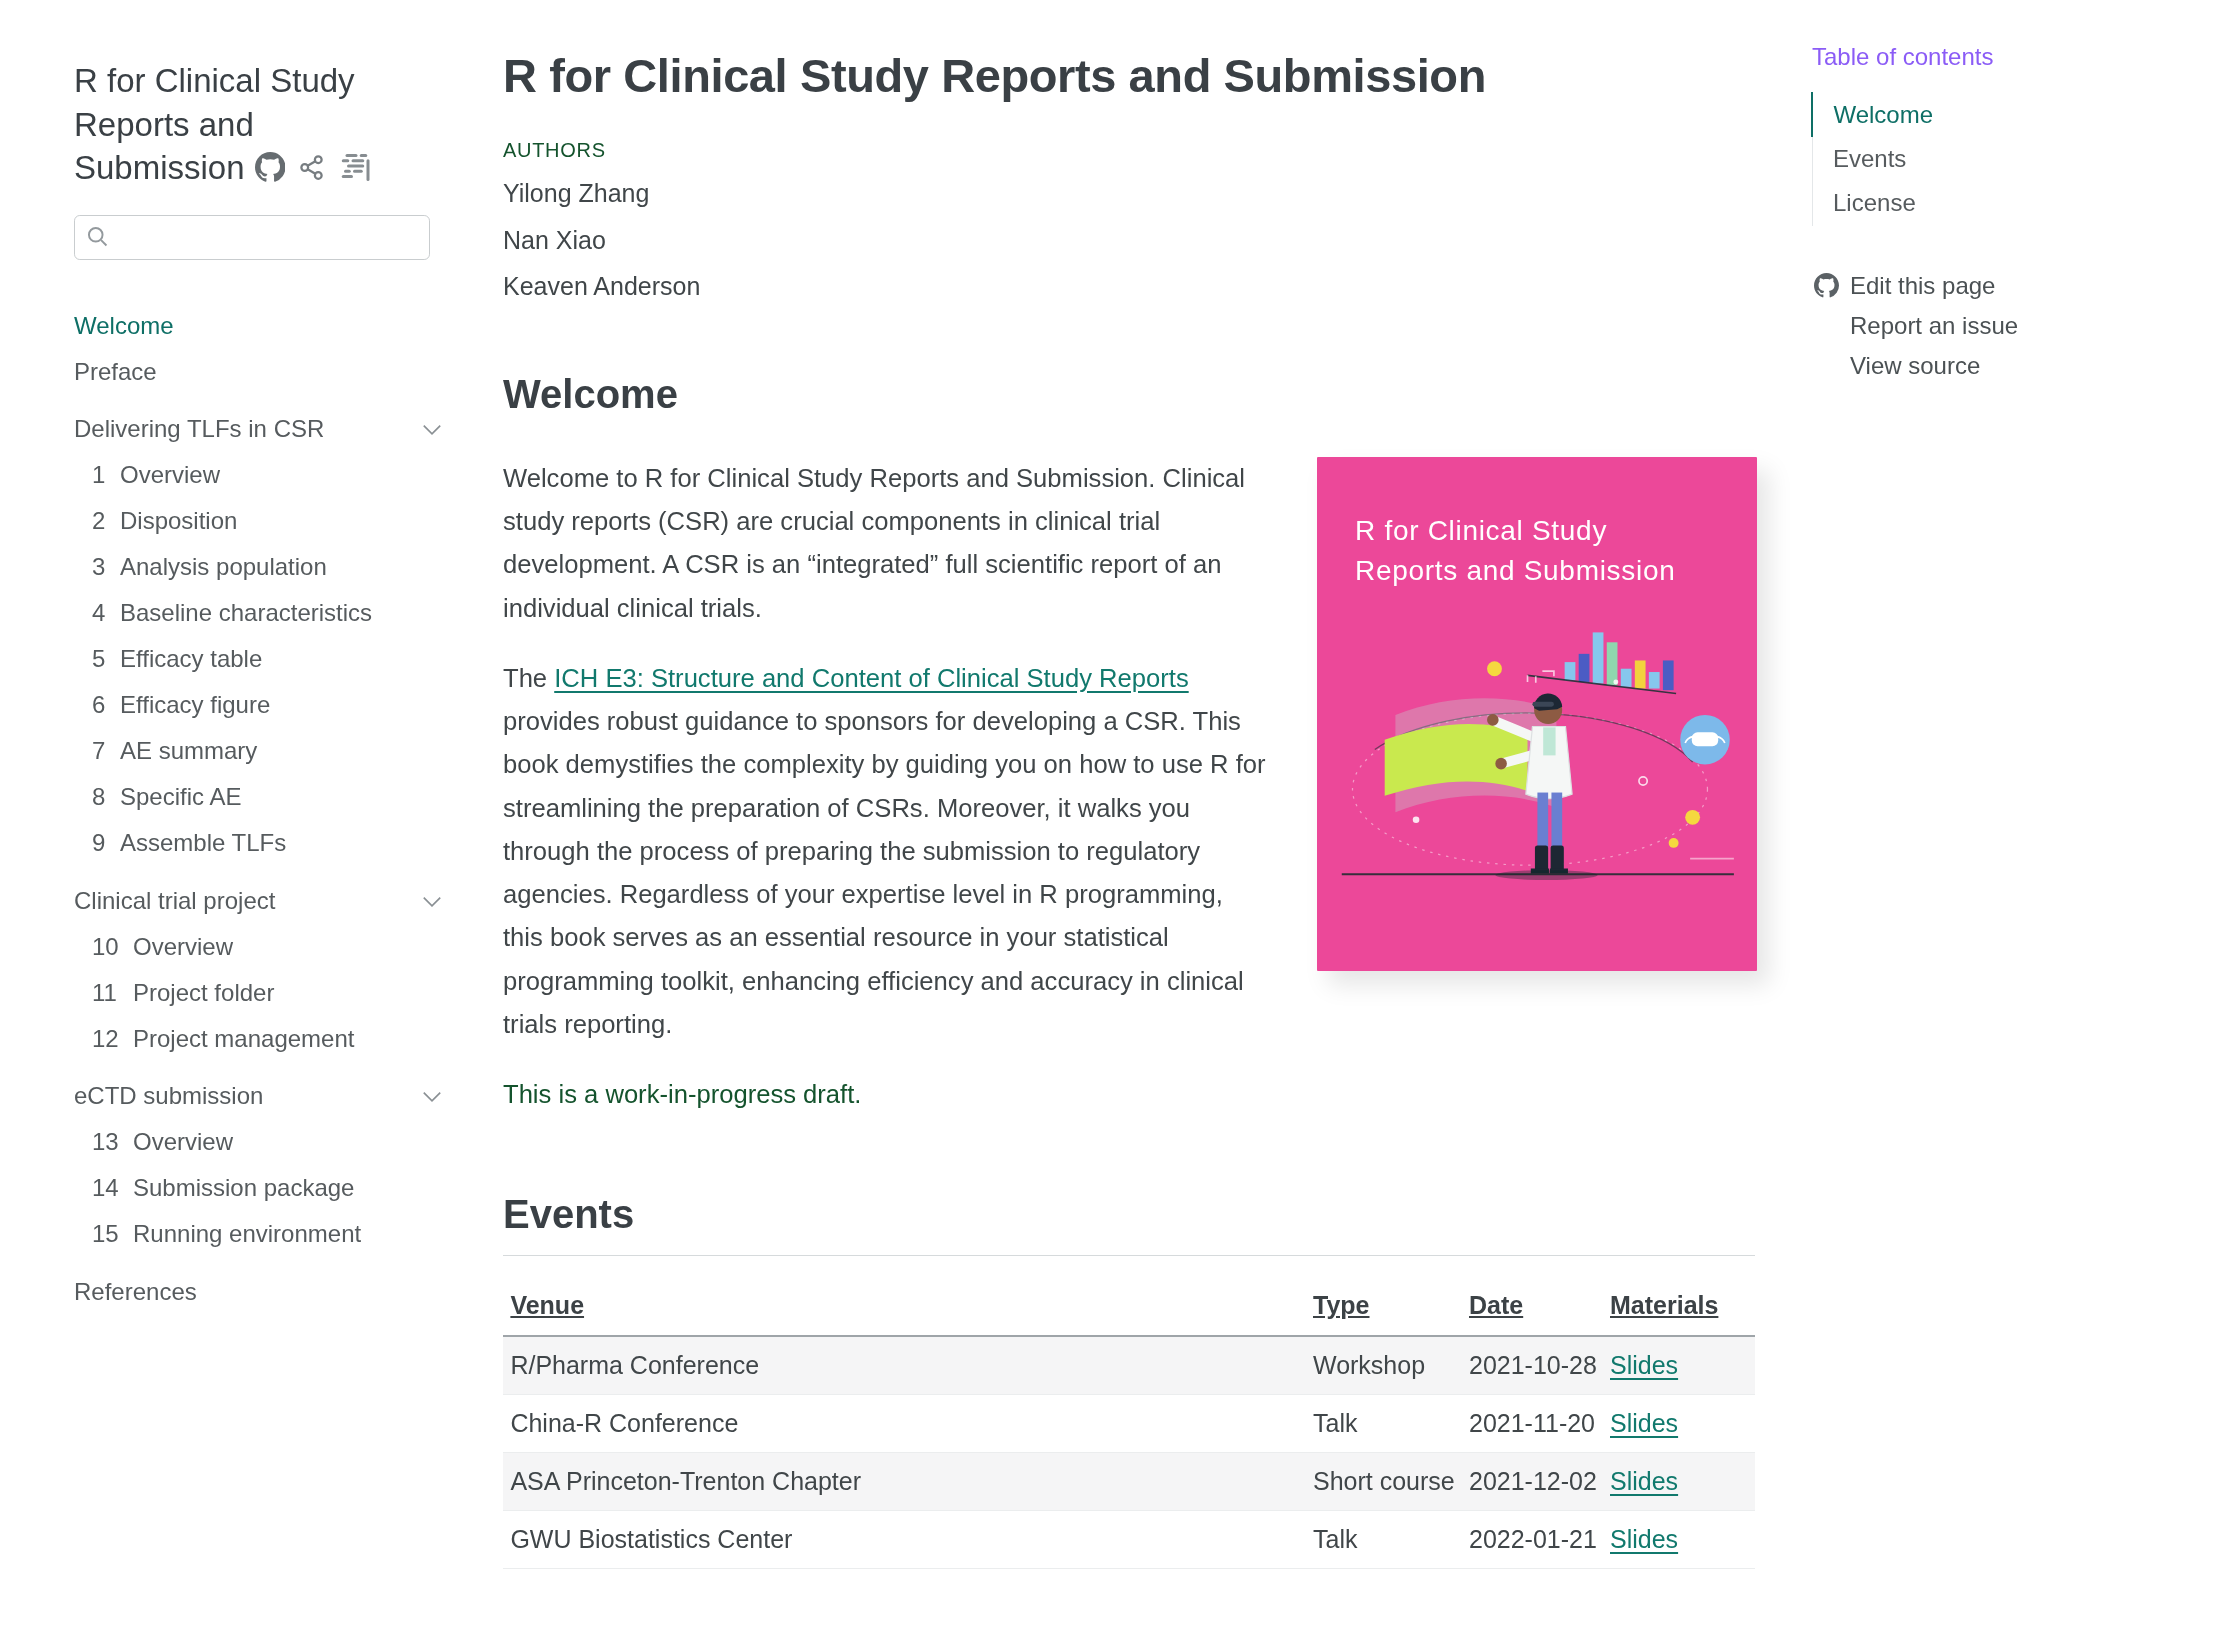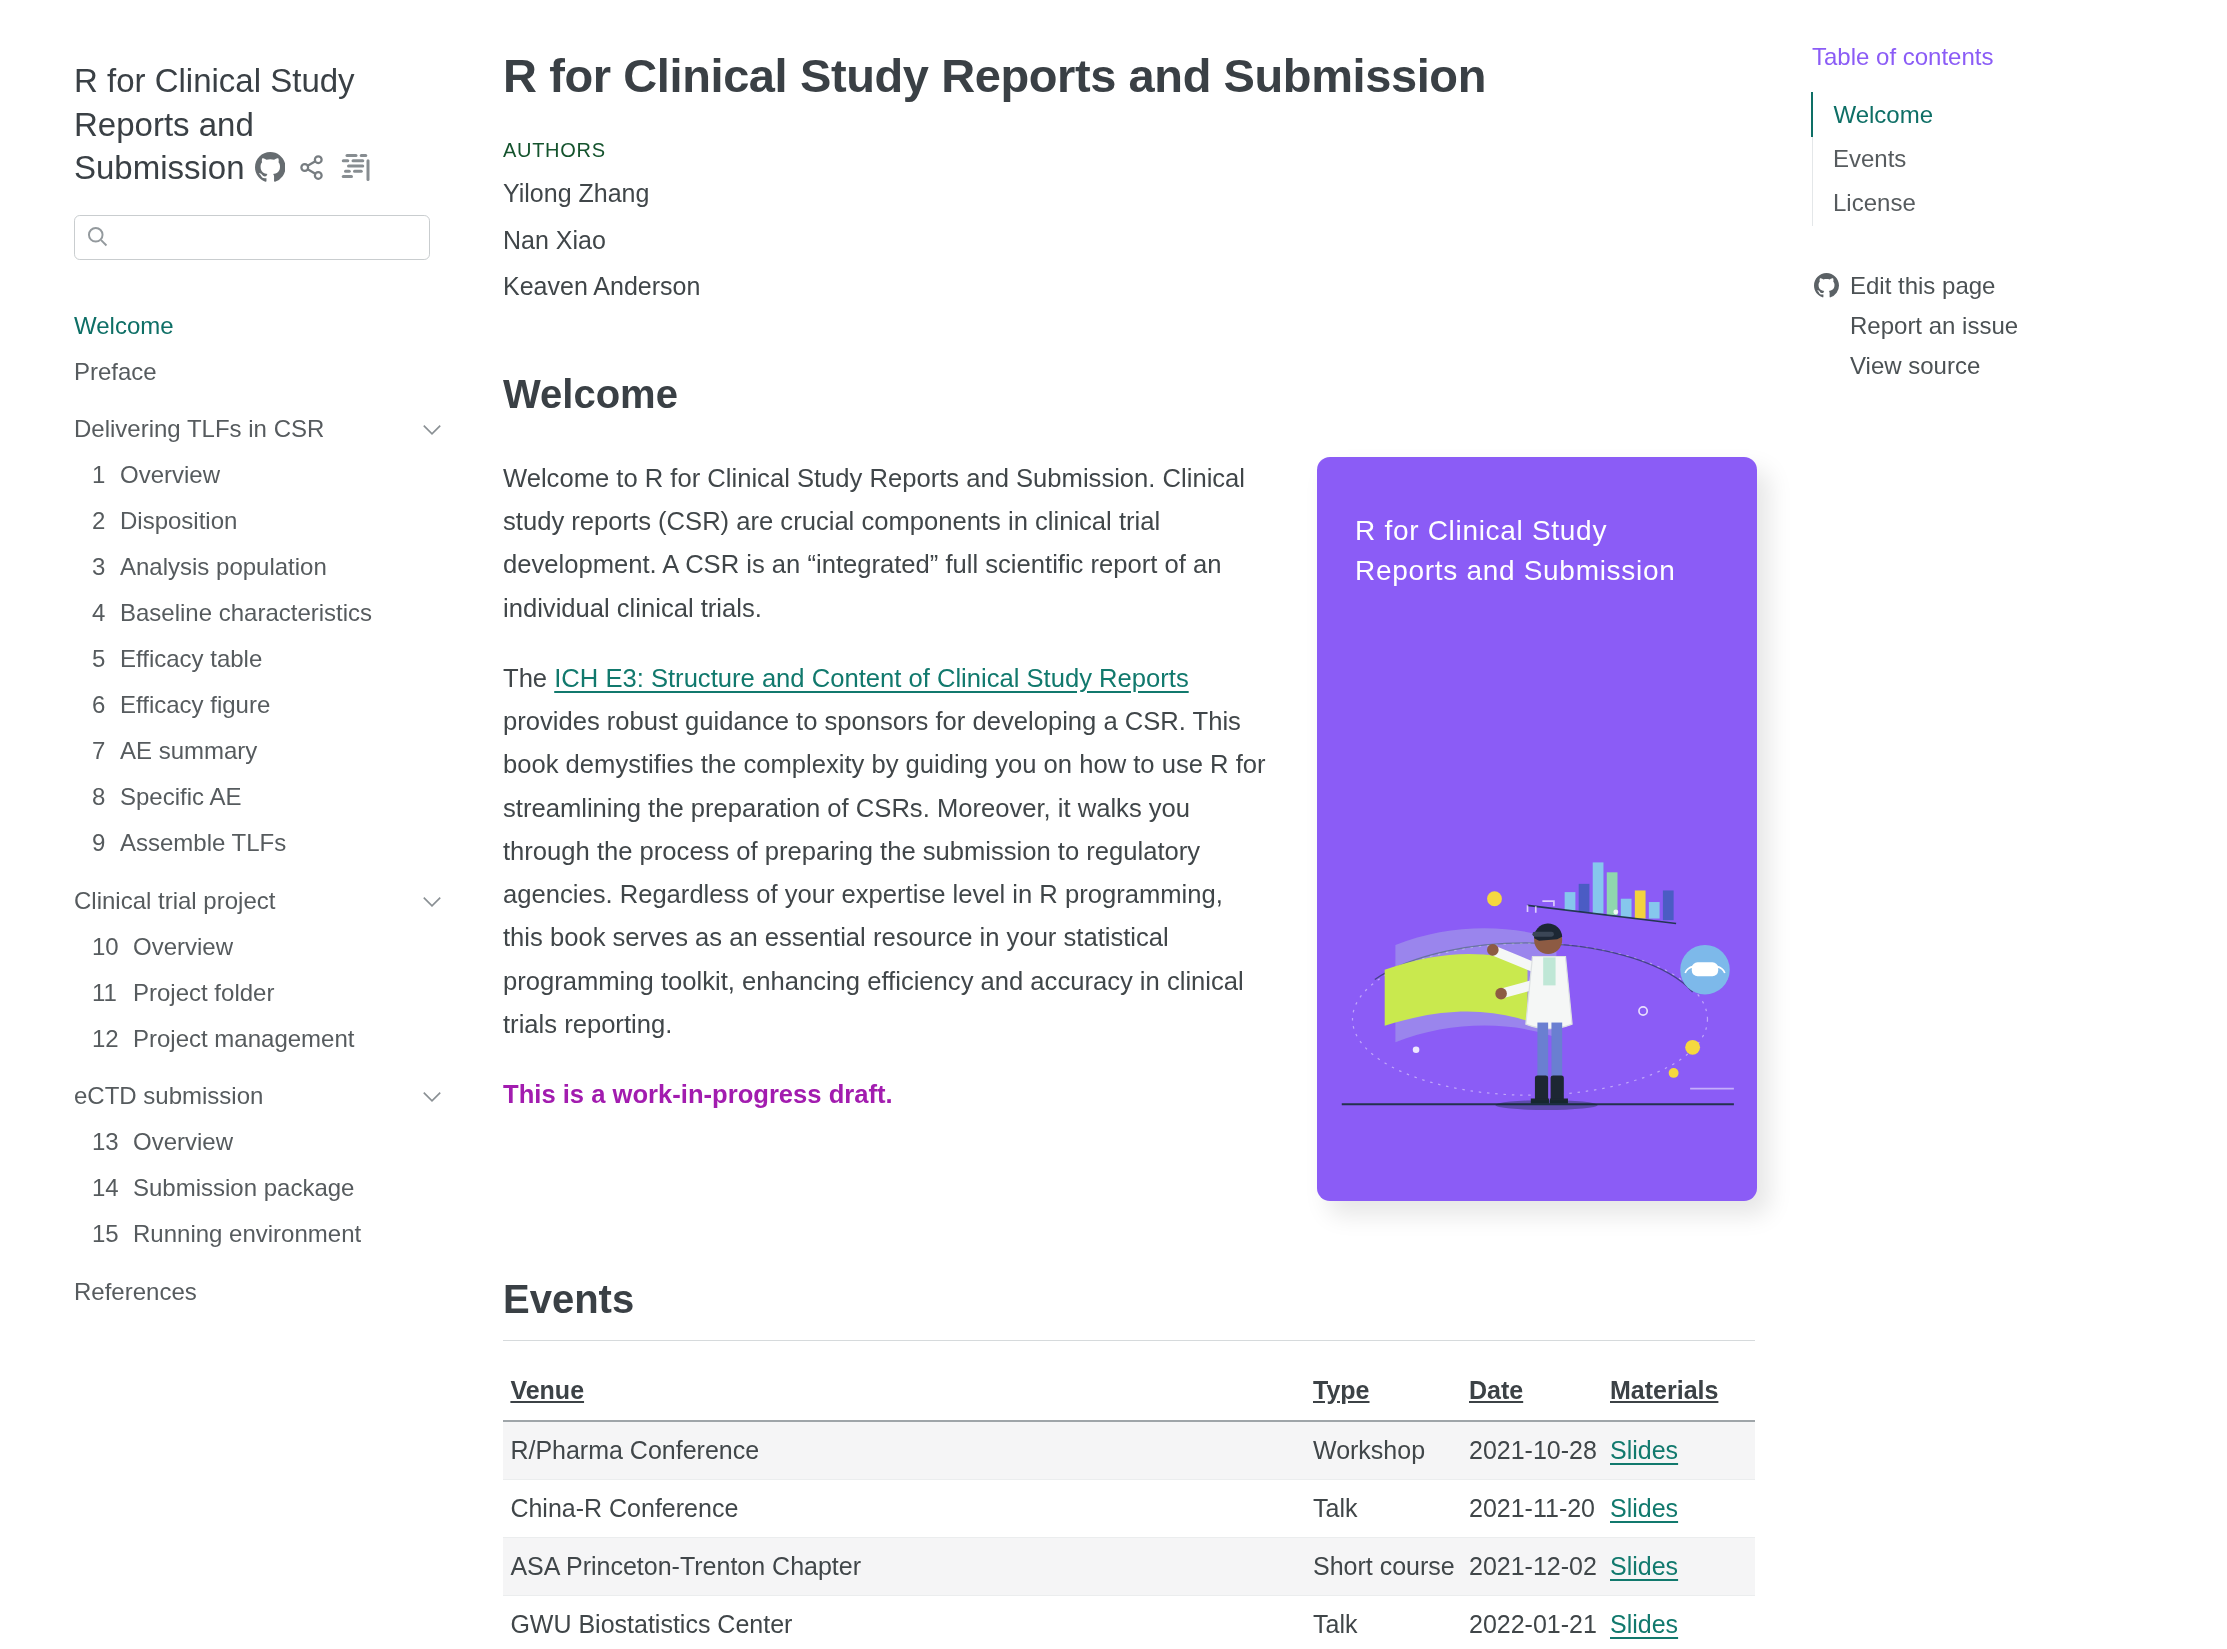--- a/index.html
+++ b/index.html
@@ -31,25 +31,25 @@
   h1.page-title { font-size:47px; font-weight:700; color:#3a4045; letter-spacing:-0.4px; }
   p.lead { margin-top:21.4px; font-size:25.6px; line-height:1.58; color:#404649; }
   .authors { margin-top:36px; }
   .authors-label { font-size:20px; color:#14532d; letter-spacing:0.7px;margin-top:21px; }
   .author { font-size:25px; margin-top:17.3px; color:#404649; }
   h2.section-h { font-size:40px; font-weight:700; color:#3a4045; }
   .welcome-h { margin-top:71px; }
   .welcome-row { margin-top:40px; display:flex; gap:51px; }
   .welcome-text { width:763px; flex:0 0 763px; font-size:25.6px; line-height:1.69; color:#404649; }
   .welcome-text p + p { margin-top:27px; }
-  .draft-note { margin-top:35px; font-weight:700; color:#a21caf; }
+  .draft-note { margin-top:35px; font-weight:400; color:#14532d; }
   a.body-link { color:#11796d; text-decoration:underline; text-underline-offset:4.1px; }
 
   
-  .cover { position:relative; width:440px; height:744px; background:#8b5cf6; border-radius:13px;
+  .cover { position:relative; width:440px; height:514px; background:#ec4899; border-radius:1px;
     box-shadow:11.5px 13.2px 25px rgba(0,0,0,0.10); overflow:hidden; flex:0 0 440px; }
   .cover-title { position:absolute; left:38px; top:54px; color:#ffffff; font-size:28px;
     line-height:1.42; letter-spacing:0.7px; font-weight:400; }
   .cover-art { position:absolute; left:0; bottom:15px; }
 
   
   .events-h { margin-top:76px; }
   table.events { margin-top:18px; width:1252px; border-collapse:collapse; border-top:1.2px solid #d6dadc; }
   table.events th { text-align:left; font-size:25px; font-weight:700; color:#3c4246;
     padding:35px 0 15px 0; border-bottom:2.5px solid #9fa5a9;text-decoration:underline; }

